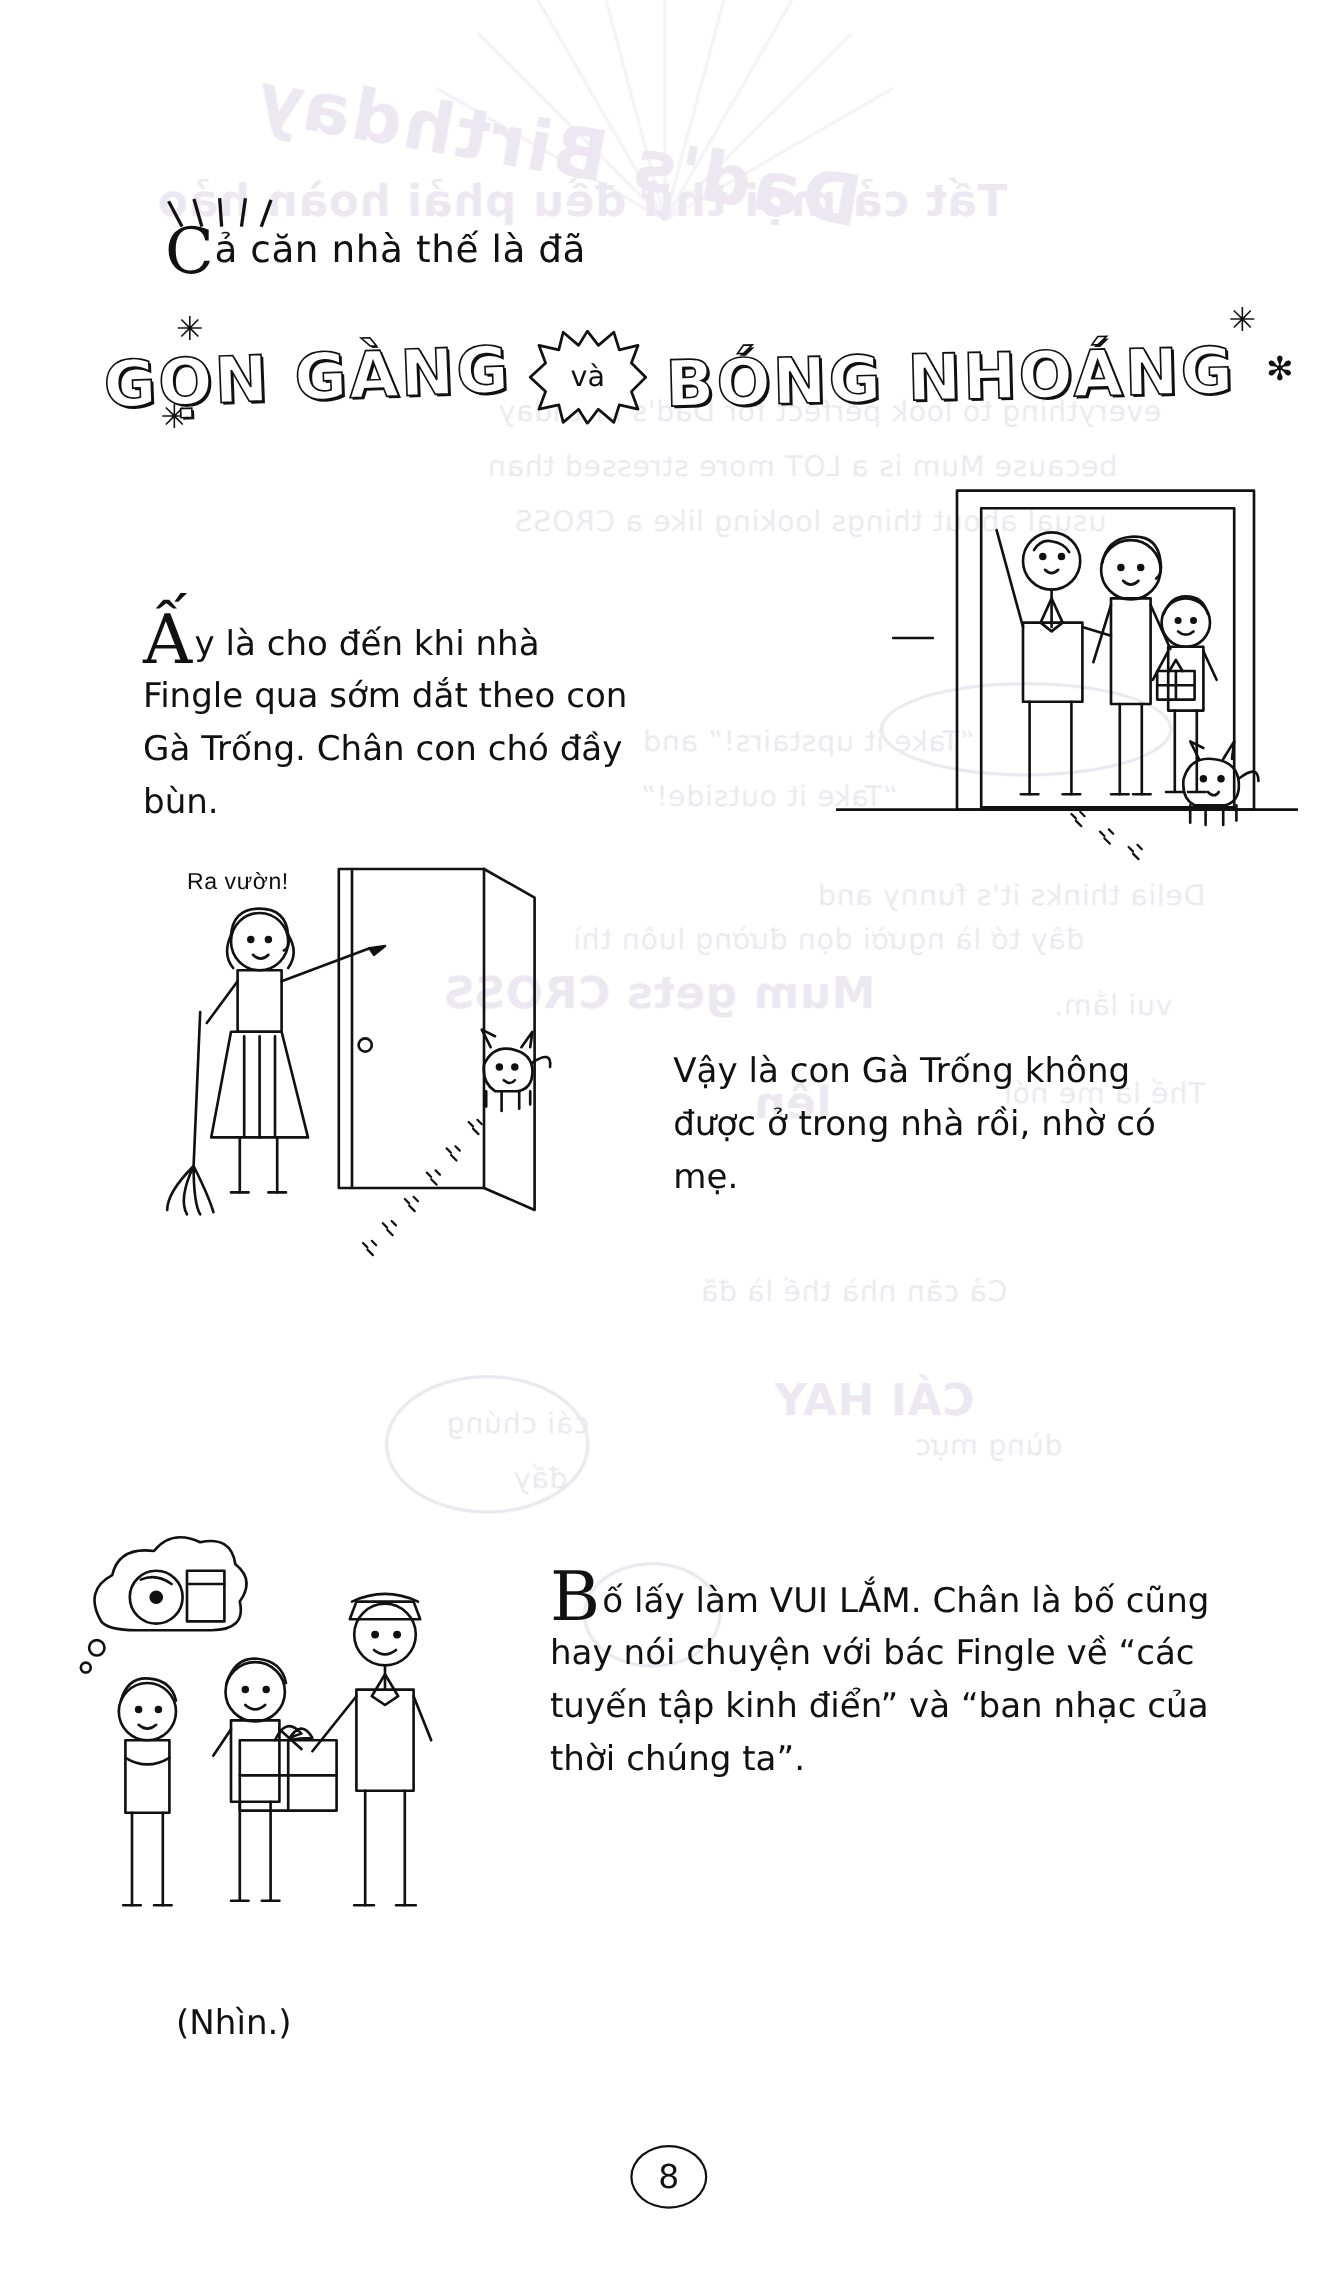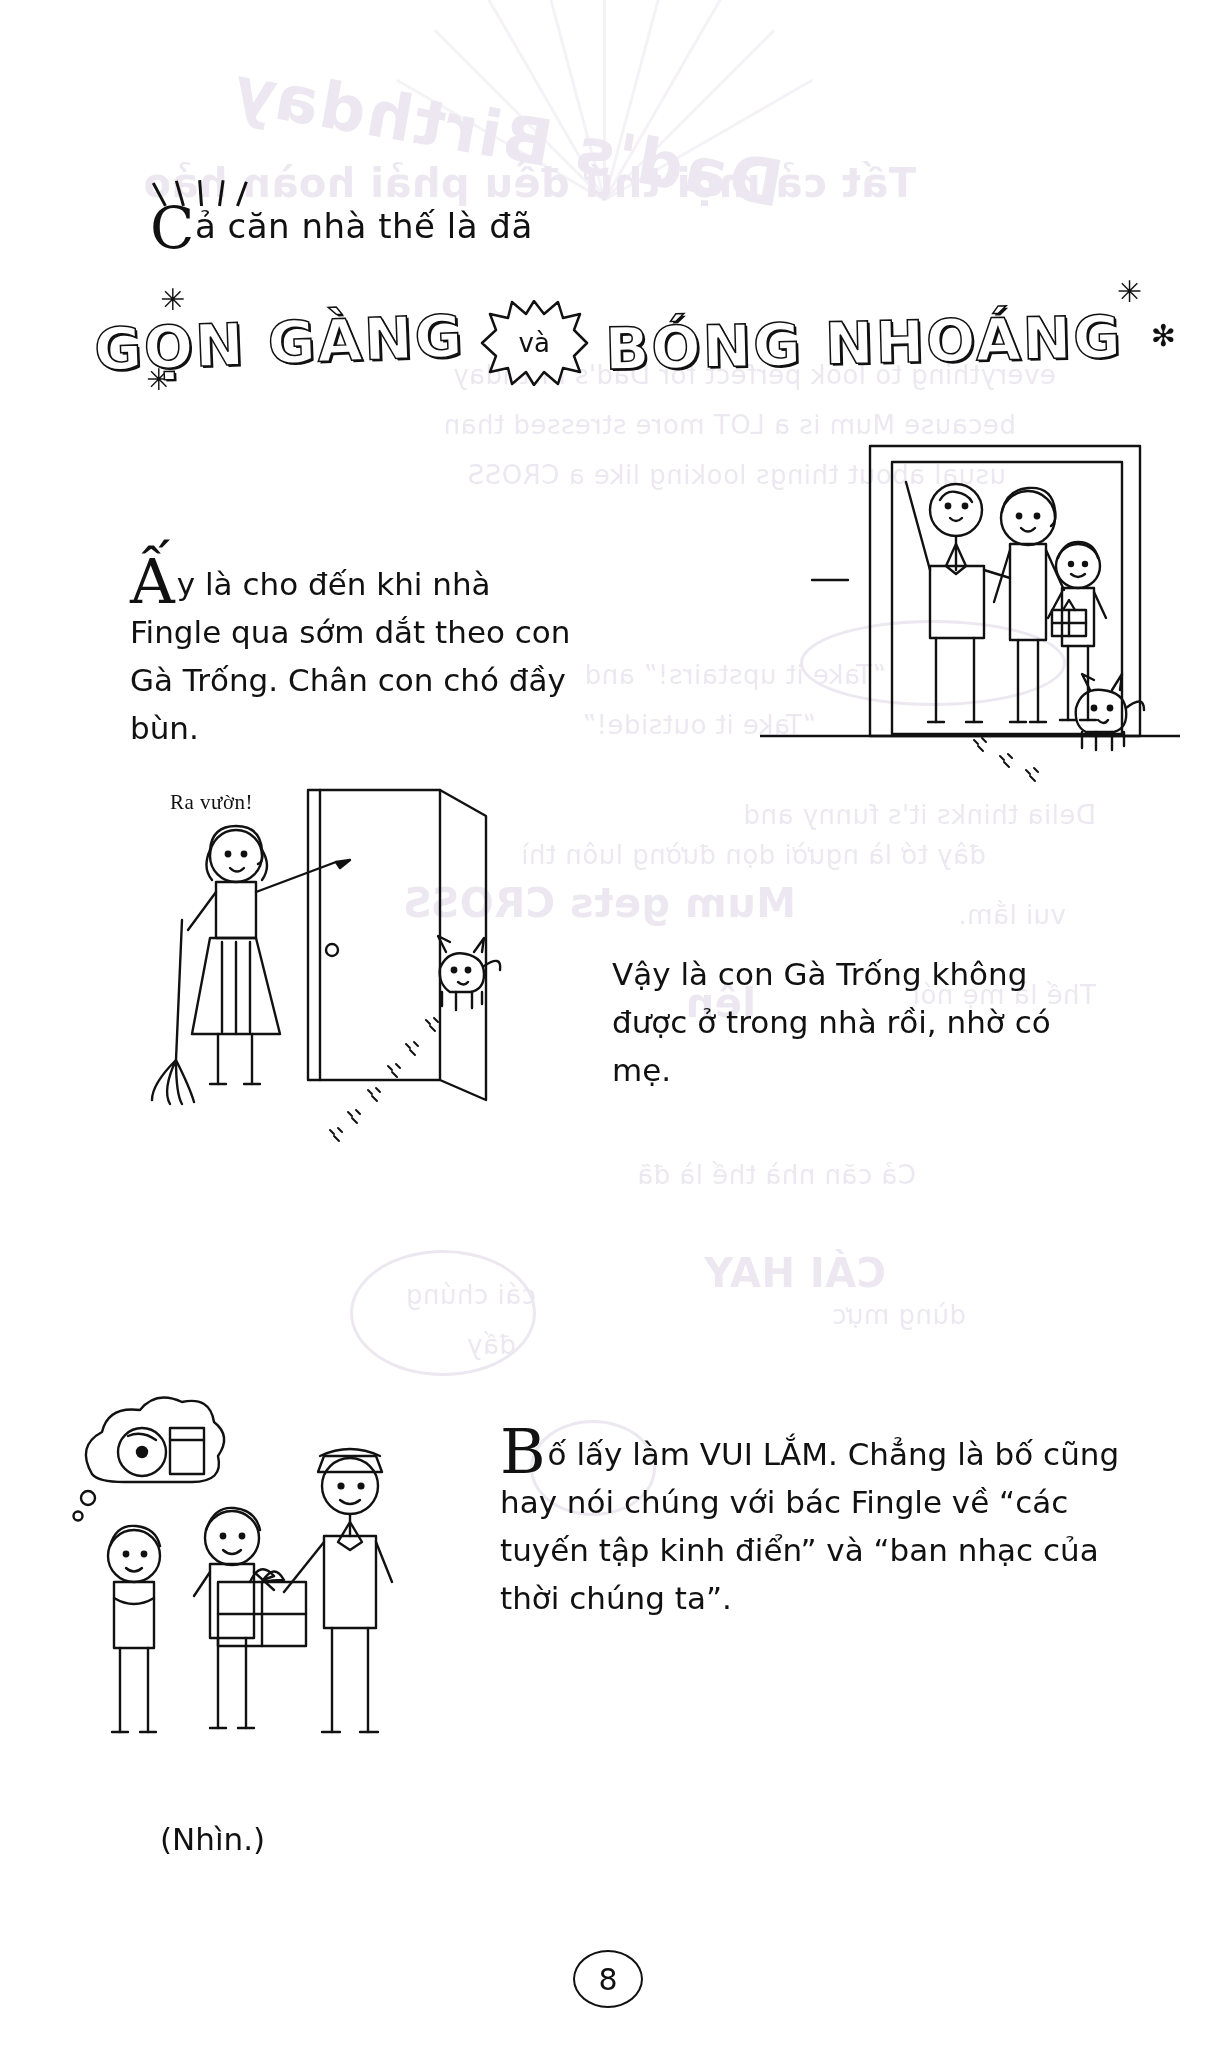--- a/index.html
+++ b/index.html
@@ -199,21 +199,21 @@
 
   
   .illo { position: absolute; }
   .illo svg { display: block; }
 
   .caption-garden {
     position: absolute;
     left: 170px;
     top: 790px;
     font-size: 21px;
-    font-family: Liberation Serif, serif;
+    font-family: Liberation Sans, sans-serif;
   }
 
   
   .pagenum {
     position: absolute;
     left: 50%;
     top: 1950px;
     transform: translateX(-50%);
     width: 66px;
     height: 54px;
@@ -470,19 +470,19 @@
         <path d="M280 142 l-12 20 l12 8 l12 -8z"></path>
         <path d="M254 162 L214 212"></path>
         <path d="M306 162 l16 40"></path>
         <path d="M262 248 v104 M298 248 v104"></path>
         <path d="M252 352 h18 M290 352 h18"></path>
       </g>
     </svg>
   </div>
 
   <div class="para p4">
-    <span class="cap">B</span><span>ố lấy làm VUI LẮM. Chẳng là bố cũng hay nói chúng với bác Fingle về “các tuyến tập kinh điển” và “ban nhạc của thời chúng ta”.</span>
+    <span class="cap">B</span><span>ố lấy làm VUI LẮM. Chân là bố cũng hay nói chuyện với bác Fingle về “các tuyến tập kinh điển” và “ban nhạc của thời chúng ta”.</span>
   </div>
 
   <div class="para yawn">(Nhìn.)</div>
 
   <div class="pagenum">8</div>
 </div>
 
 </body></html>

